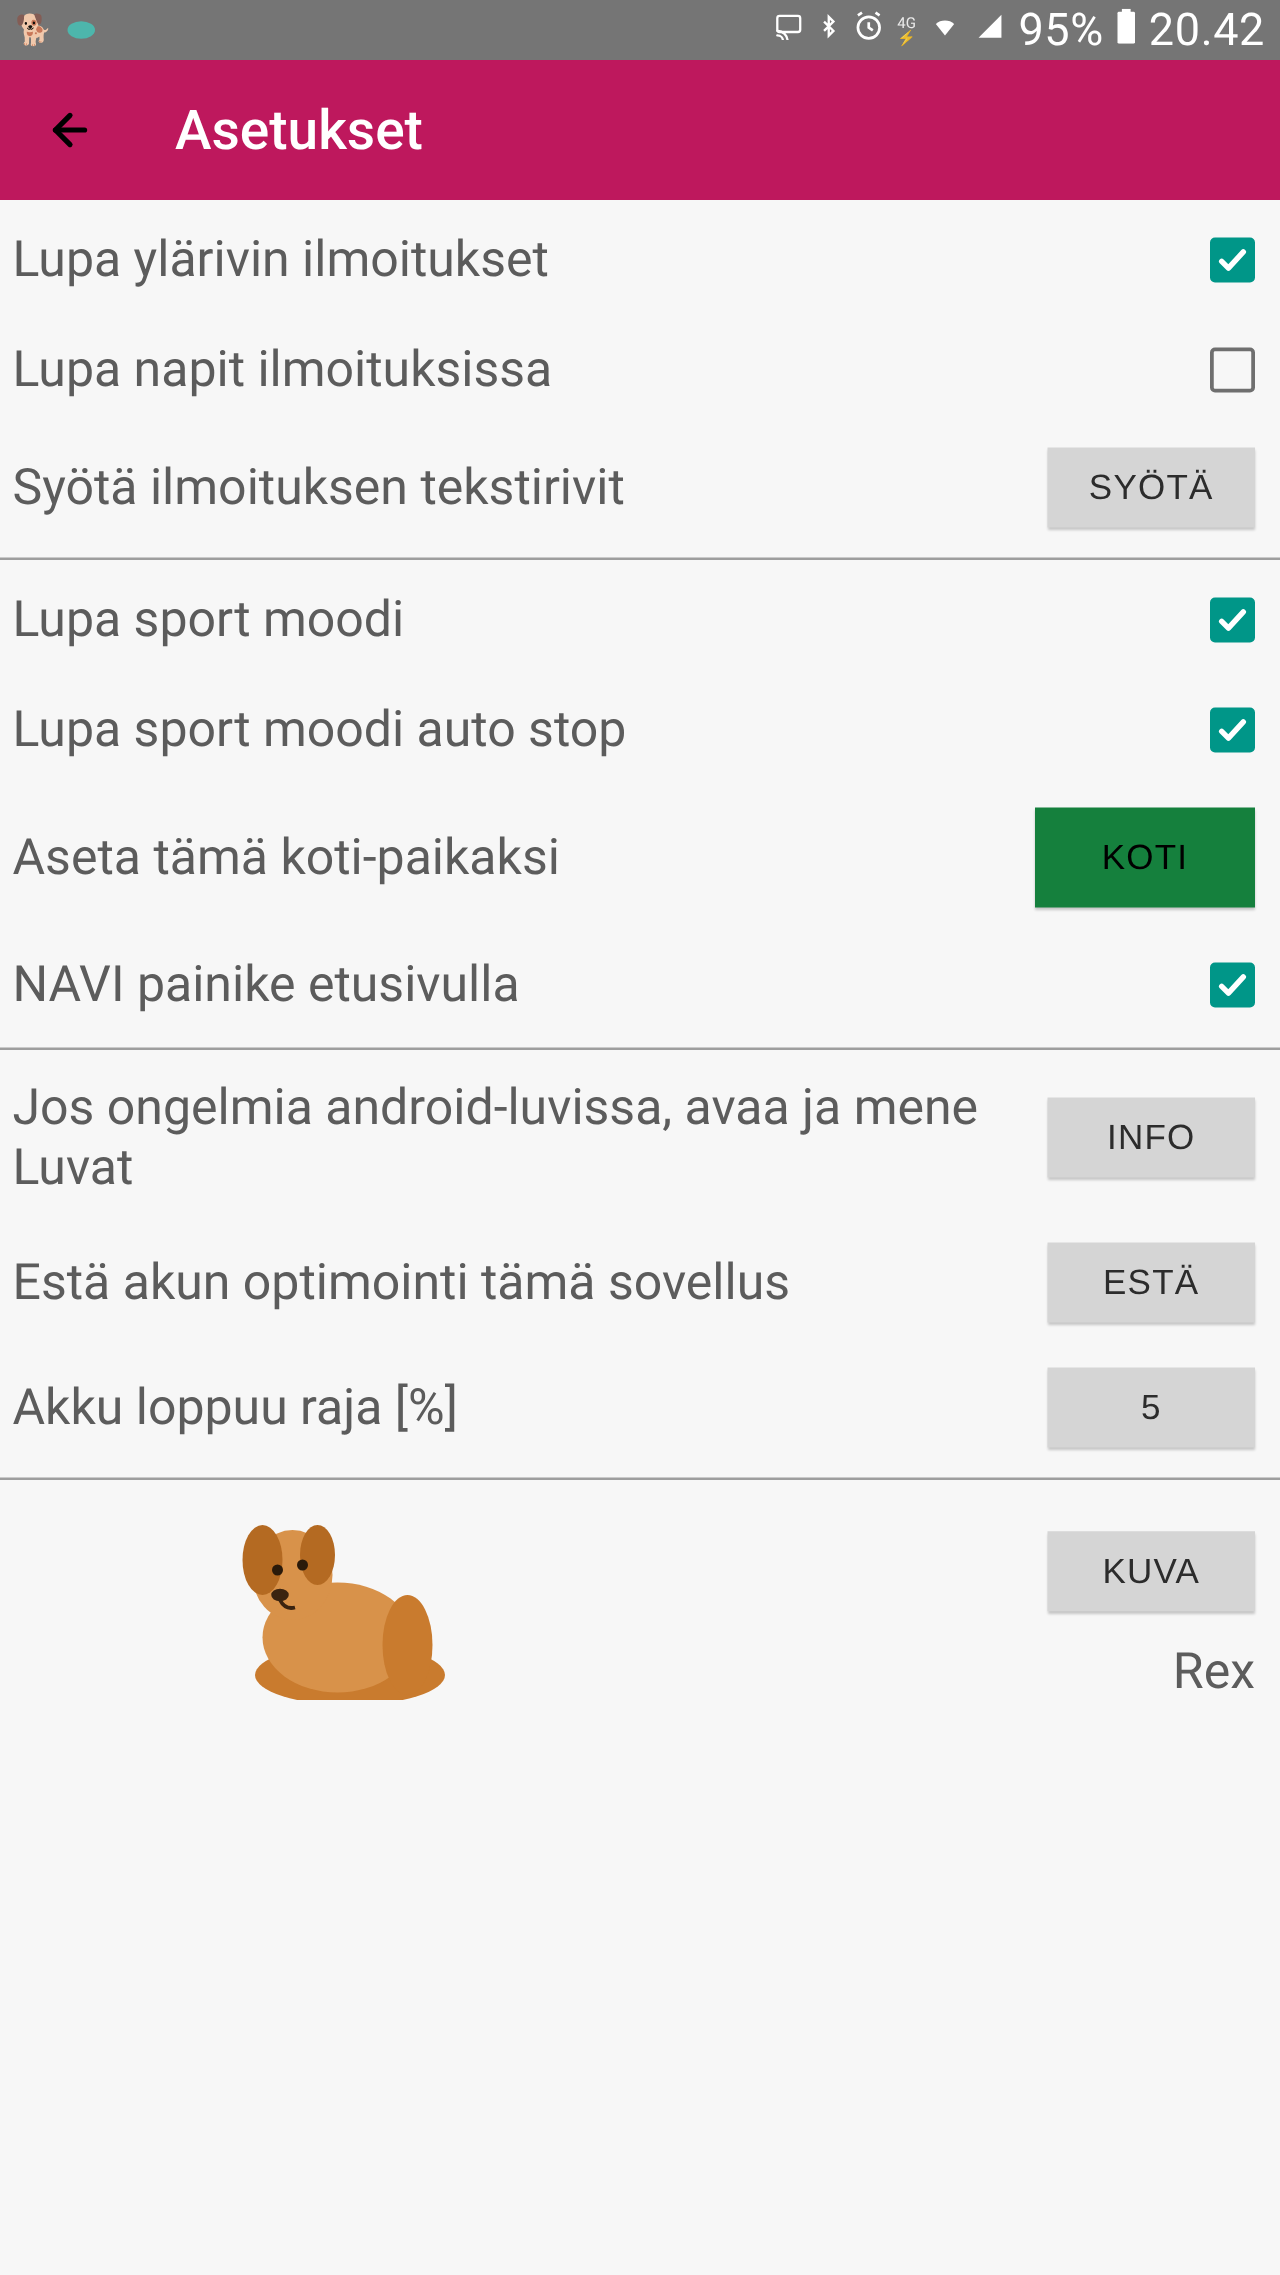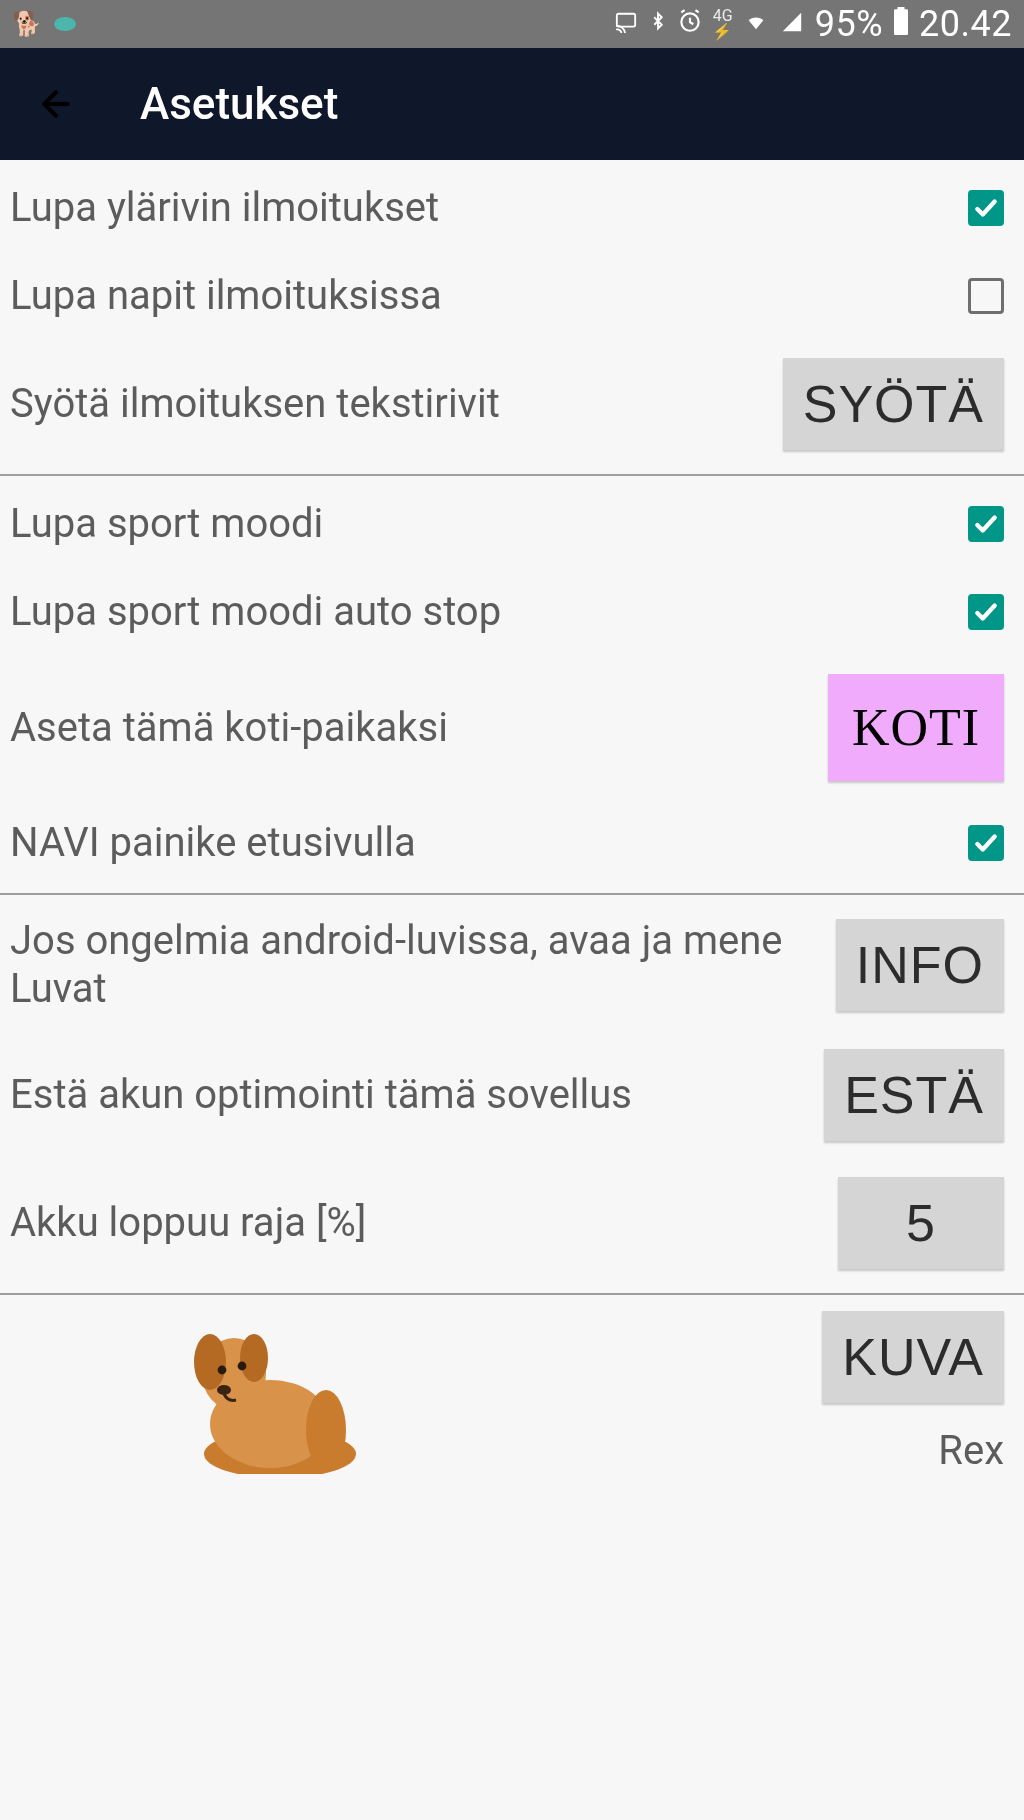--- a/index.html
+++ b/index.html
@@ -18,21 +18,21 @@
   }
   .status-left { display: flex; align-items: center; gap: 12px; }
   .status-right { display: flex; align-items: center; gap: 10px; }
   .status-right .txt { font-size: 36px; letter-spacing: 0.5px; }
   .dog-icon { font-size: 24px; opacity: 0.9; }
   .circle-icon { width: 22px; height: 14px; border-radius: 50%; background: #4db6ac; display:inline-block; }
 
   
   .app-bar {
     height: 112px;
-    background: #0f172a;
+    background: #be185d;
     display: flex;
     align-items: center;
     padding: 0 10px;
   }
   .back-arrow {
     width: 48px; height: 48px;
     display:flex; align-items:center; justify-content:center;
     color:#000;
     font-size: 42px;
     margin-left: 22px;
@@ -75,36 +75,35 @@
     background: #009688;
     border-color: #009688;
   }
   .cb svg { width: 26px; height: 26px; display:none; }
   .cb.checked svg { display:block; }
 
   
   .btn {
     background: #d5d5d5;
     color: #2c2c2c;
-    font-size: 52px;
+    font-size: 28px;
     font-weight: 500;
     letter-spacing: 1px;
     padding: 16px 20px;
     min-width: 166px;
     text-align: center;
     border: none;
     box-shadow: 0 2px 2px rgba(0,0,0,0.2);
     flex-shrink: 0;
   }
   .btn-green {
-    background: #f0abfc;
+    background: #15803d;
     color: #000;
     min-width: 176px;
     padding: 24px 20px;
-    font-family: Liberation Serif, serif;
   }
 
   
   .dog-row {
     display:flex;
     align-items:flex-end;
     padding: 16px 20px 0 10px;
   }
   .dog-img {
     width: 200px; height: 160px;
@@ -152,21 +151,21 @@
           <path d="M7 7l10 10-5 5V2l5 5L7 17"></path>
         </svg>
     </span>
     <span>
       <svg width="26" height="26" viewBox="0 0 24 24" fill="#fff">
           <circle cx="12" cy="13" r="8" fill="none" stroke="#fff" stroke-width="2"></circle>
           <path d="M12 9v4l3 2" stroke="#fff" stroke-width="2" fill="none"></path>
           <path d="M4 4l3-2M20 4l-3-2" stroke="#fff" stroke-width="2"></path>
         </svg>
     </span>
-    <span style="font-size:16px;line-height:1;opacity:0.85;display:flex;flex-direction:column;align-items:center;">
+    <span style="font-size:12px;line-height:1;opacity:0.85;display:flex;flex-direction:column;align-items:center;">
       <span>4G</span>
       <span>⚡</span>
     </span>
     <span>
       <svg width="26" height="22" viewBox="0 0 24 24" fill="#fff">
           <path d="M12 20l8-10c-4-4-12-4-16 0l8 10z"></path>
         </svg>
     </span>
     <span>
       <svg width="26" height="22" viewBox="0 0 24 24" fill="#fff">

